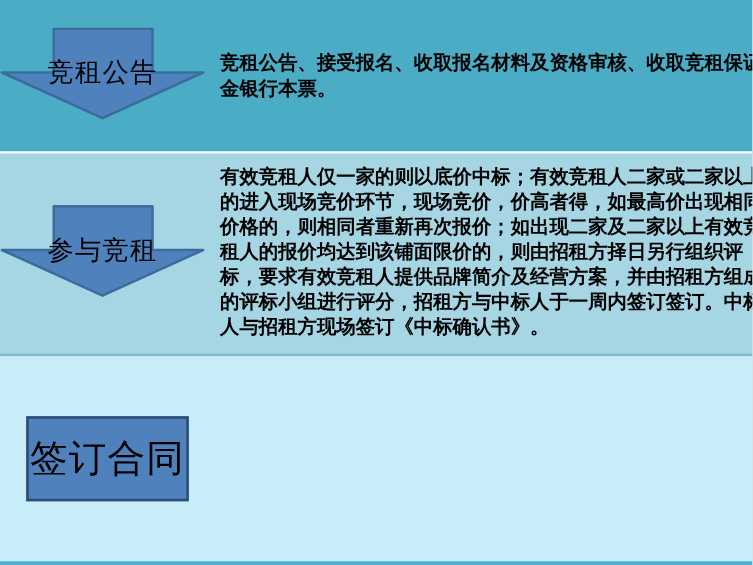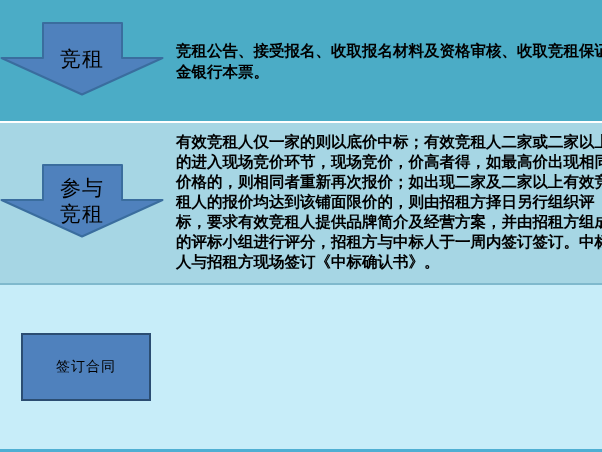--- a/index.html
+++ b/index.html
@@ -30,35 +30,35 @@
   .arrow-shape polygon{
     fill:var(--shape-fill,#4F81BD);
     stroke:var(--shape-border,#3A6D9E);
     stroke-width:2;
     stroke-linejoin:round;
   }
   .arrow-shape.a1{top:22px;}
   .arrow-shape.a2{top:41px;}
   .arrow-label{
     position:absolute;left:0;width:164px;height:74px;
-    display:flex;flex-direction:column;align-items:center;justify-content:center;
+    display:flex;flex-direction:row;align-items:center;justify-content:center;
     color:var(--text,#000);
     font-size:21px;line-height:26px;letter-spacing:1px;
     pointer-events:none;
   }
   .arrow-label.a1{top:22px;}
   .arrow-label.a2{top:41px;align-items:center;}
   .contract-box{
     position:absolute;left:21px;top:48px;
     width:126px;height:64px;
     background:var(--shape-fill,#4F81BD);
     border:2px solid var(--rect-border,#2B4D72);
     display:flex;align-items:center;justify-content:center;
     color:var(--text,#000);
-    font-size:14px;letter-spacing:1px;
+    font-size:30px;letter-spacing:1px;
   }
   .desc{
     position:absolute;left:176px;width:436px;margin:0;
     color:var(--text,#000);
     font-weight:bold;
     font-size:15.5px;
     text-align:left;
     word-break:break-all;
   }
   .desc-1{top:40px;line-height:21px;}
@@ -69,20 +69,21 @@
 <body>
 
 <div id="stage">
 
   <section class="band band-top">
     <svg class="arrow-shape a1" viewBox="0 0 164 74" preserveAspectRatio="none" aria-hidden="true">
       <polygon points="43,1 122,1 122,36 162.5,36 82,72.5 1.5,36 43,36"></polygon>
     </svg>
     <div class="arrow-label a1">
       <span>竞租</span>
+      <span>公告</span>
     </div>
     <p class="desc desc-1">竞租公告、接受报名、收取报名材料及资格审核、收取竞租保证金银行本票。</p>
   </section>
 
   <section class="band band-middle">
     <svg class="arrow-shape a2" viewBox="0 0 164 74" preserveAspectRatio="none" aria-hidden="true">
       <polygon points="43,1 122,1 122,36 162.5,36 82,72.5 1.5,36 43,36"></polygon>
     </svg>
     <div class="arrow-label a2">
       <span>参与</span>

